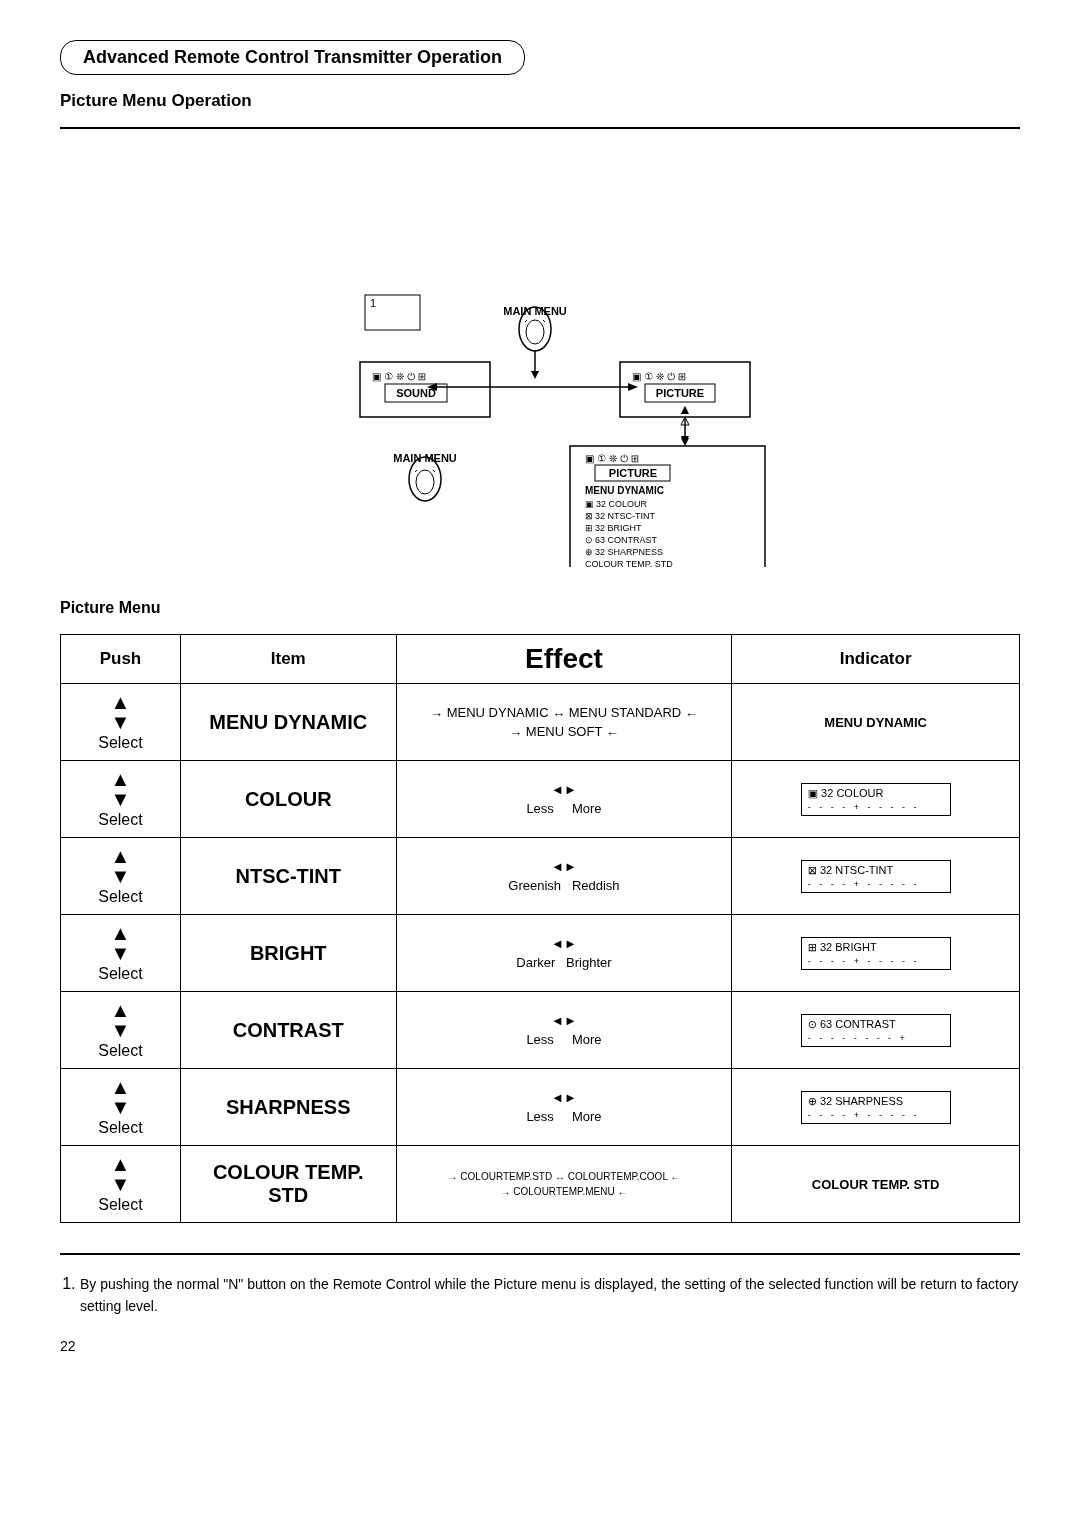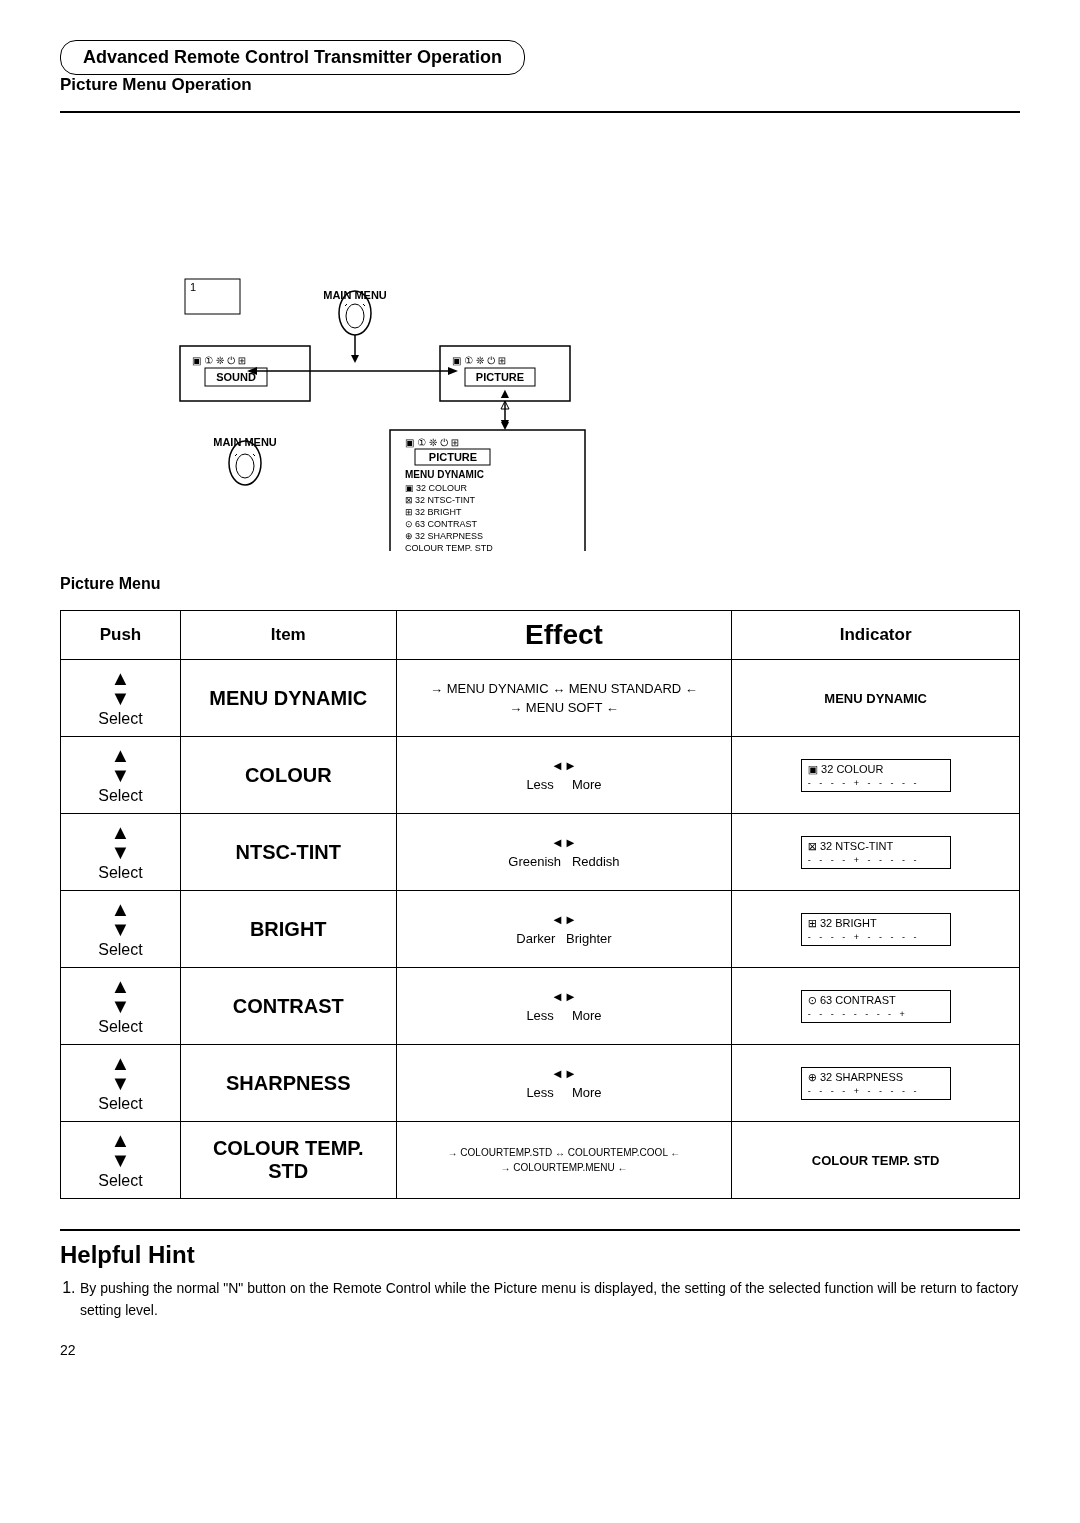--- a/index.html
+++ b/index.html
@@ -12,36 +12,36 @@
       color: #000;
     }
 
     .page-title-box {
       display: inline-block;
       border: 1.5px solid #000;
       border-radius: 16px;
       padding: 6px 22px;
       font-size: 18px;
       font-weight: bold;
-      margin-bottom: 0;
+      margin-bottom: 16px;
     }
 
     .section-heading {
       font-size: 17px;
       font-weight: bold;
       border-bottom: 2px solid #000;
       padding-bottom: 16px;
       margin-bottom: 18px;
     }
 
     
     .diagram-area {
       display: flex;
-      justify-content: flex-start;
-      margin-bottom: 24px;
+      justify-content: center;
+      margin-bottom: 32px;
     }
 
     
     .picture-menu-heading {
       font-size: 16px;
       font-weight: bold;
       margin-bottom: 17px;
     }
 
     table {
@@ -346,21 +346,20 @@
       </td>
       <td class="indicator-cell">
         <strong>COLOUR TEMP. STD</strong>
       </td>
     </tr>
   </tbody>
 </table>
 
 
 <div class="helpful-hint">
-  <h2>Helpful Hint</h2>
   <ol style="padding-left: 20px; margin-top: 8px;">
     <li>
       <p>By pushing the normal "N" button on the Remote Control while the Picture menu is displayed, the setting of the selected function will be return to factory setting level.</p>
     </li>
   </ol>
 </div>
 
 
 <div class="page-number">
   <span>22</span>

